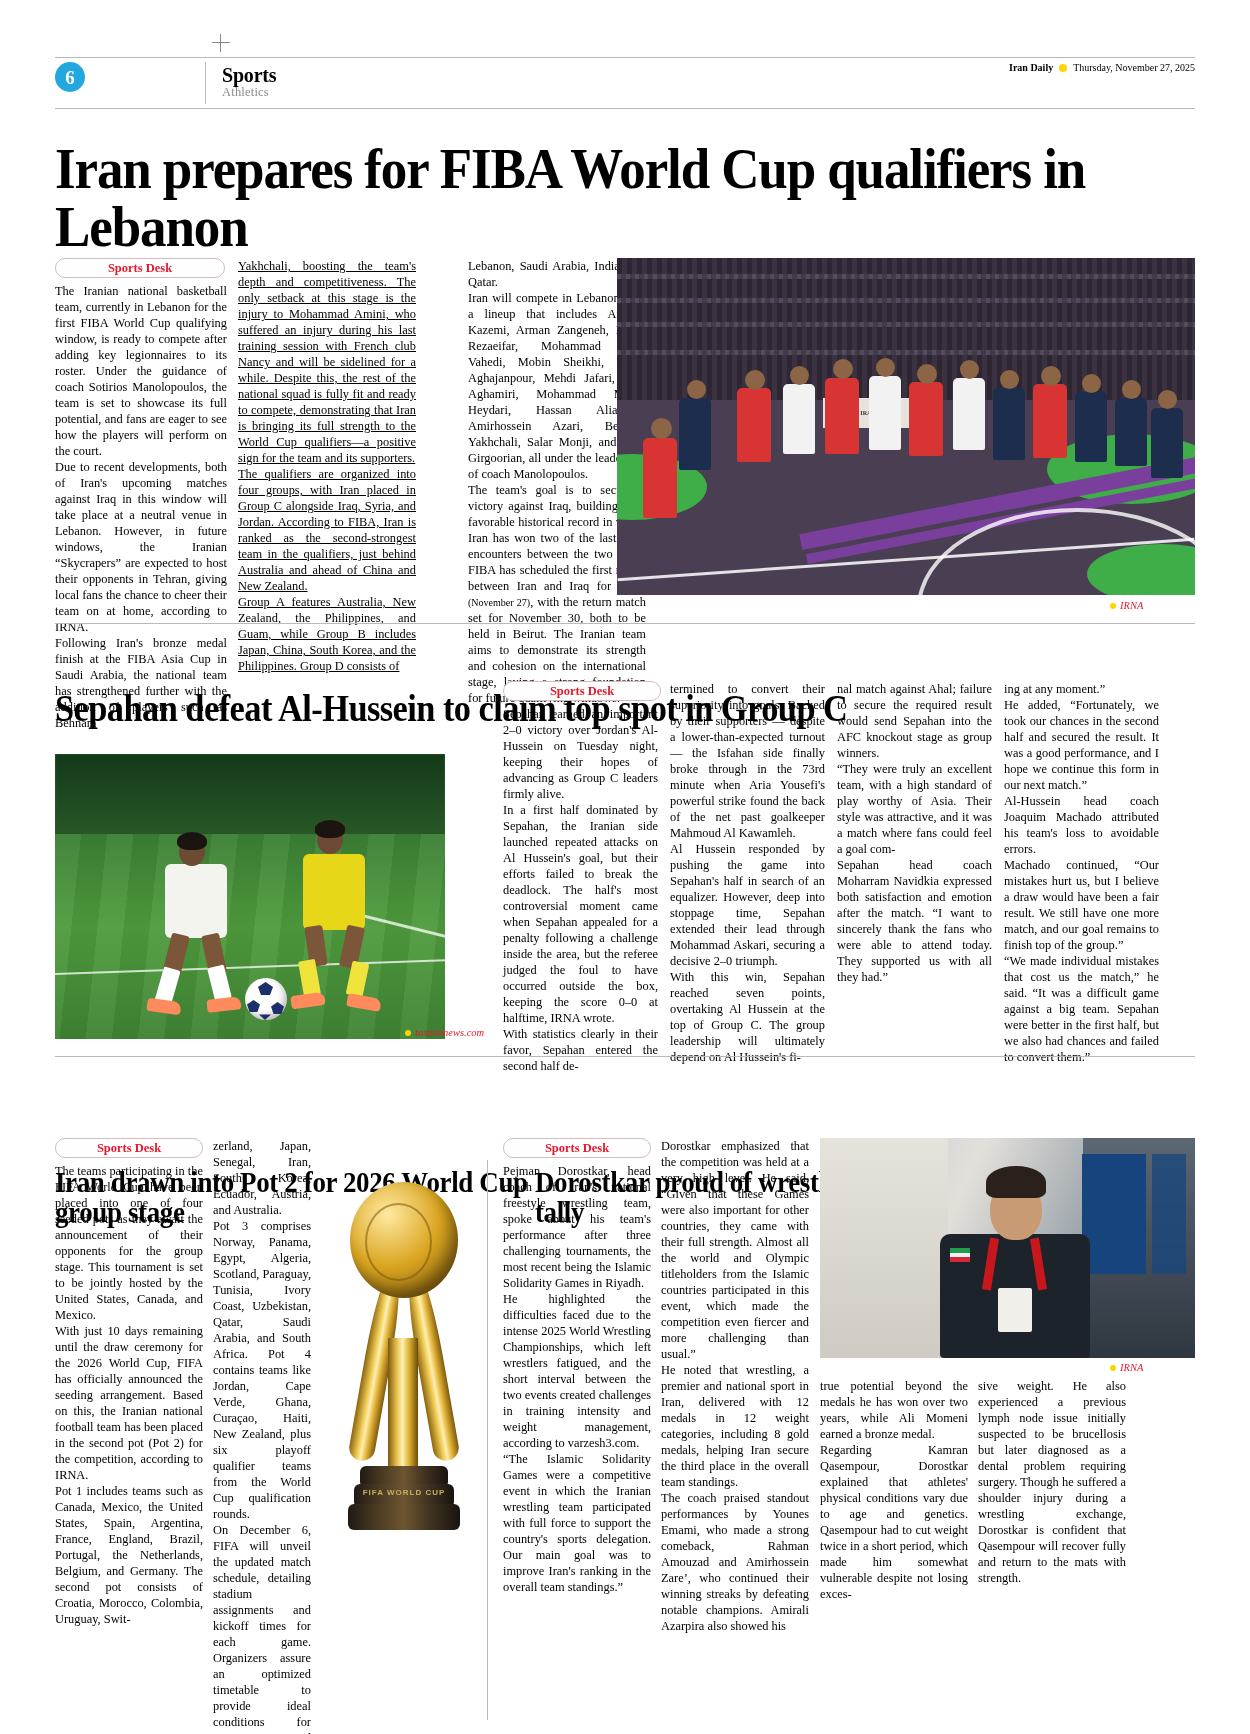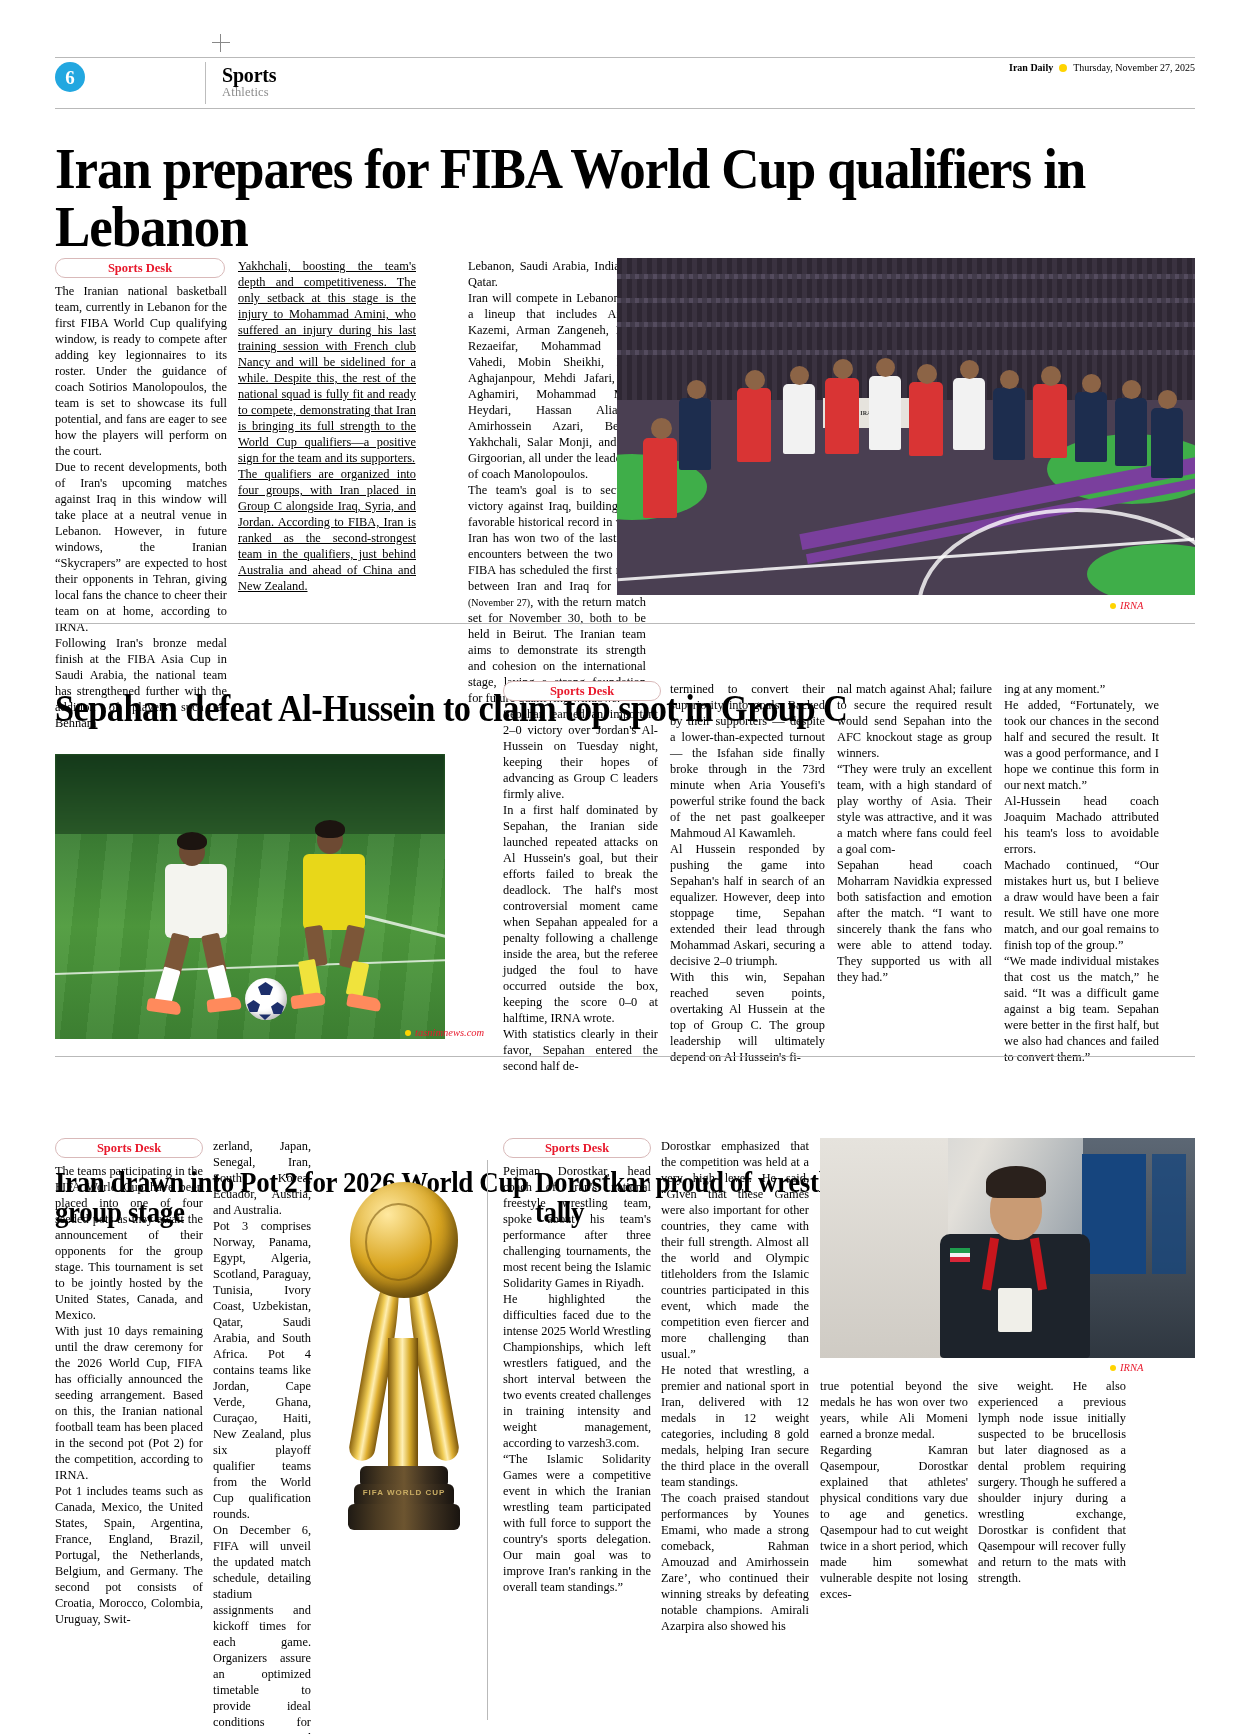--- a/index.html
+++ b/index.html
@@ -240,20 +240,21 @@
 
   <div class="col" id="lead-c1" style="left:55px;top:283px;width:172px;height:330px;">
       <p>The Iranian national basketball team, currently in Lebanon for the first FIBA World Cup qualifying window, is ready to compete after adding key legionnaires to its roster. Under the guidance of coach Sotirios Manolopoulos, the team is set to showcase its full potential, and fans are eager to see how the players will perform on the court.</p>
       <p>Due to recent developments, both of Iran's upcoming matches against Iraq in this window will take place at a neutral venue in Lebanon. However, in future windows, the Iranian “Skycrapers” are expected to host their opponents in Tehran, giving local fans the chance to cheer their team on at home, according to IRNA.</p>
       <p>Following Iran's bronze medal finish at the FIBA Asia Cup in Saudi Arabia, the national team has strengthened further with the addition of players such as Behnam</p>
     </div>
 
   <div class="col" id="lead-c2" style="left:238px;top:258px;width:178px;height:358px;text-decoration:underline;">
       <p>Yakhchali, boosting the team's depth and competitiveness. The only setback at this stage is the injury to Mohammad Amini, who suffered an injury during his last training session with French club Nancy and will be sidelined for a while. Despite this, the rest of the national squad is fully fit and ready to compete, demonstrating that Iran is bringing its full strength to the World Cup qualifiers—a positive sign for the team and its supporters.</p>
       <p>The qualifiers are organized into four groups, with Iran placed in Group C alongside Iraq, Syria, and Jordan. According to FIBA, Iran is ranked as the second-strongest team in the qualifiers, just behind Australia and ahead of China and New Zealand.</p>
+      <p>Group A features Australia, New Zealand, the Philippines, and Guam, while Group B includes Japan, China, South Korea, and the Philippines. Group D consists of</p>
     </div>
 
   <div class="col" id="lead-c3" style="left:424px;top:258px;width:178px;height:358px;margin-left:44px;">
     <p>Lebanon, Saudi Arabia, India, and Qatar.</p>
     <p>Iran will compete in Lebanon with a lineup that includes Arsalan Kazemi, Arman Zangeneh, Navid Rezaeifar, Mohammad Sina Vahedi, Mobin Sheikhi, Matin Aghajanpour, Mehdi Jafari, Jalal Aghamiri, Mohammad Mehdi Heydari, Hassan Aliakbari, Amirhossein Azari, Behnam Yakhchali, Salar Monji, and Piter Girgoorian, all under the leadership of coach Manolopoulos.</p>
     <p><span>The team's goal is to secure a victory against Iraq, building on a favorable historical record in which Iran has won two of the last three encounters between the two sides. FIBA has scheduled the first match between Iran and Iraq for today </span><span class="small">(November 27)</span><span>, with the return match set for November 30, both to be held in Beirut. The Iranian team aims to demonstrate its strength and cohesion on the international stage, laying a strong foundation for future qualifying windows.</span></p>
   </div>
 
   <div class="photo bb" style="left:617px;top:258px;width:578px;height:337px;">
     <div class="stands"></div>

